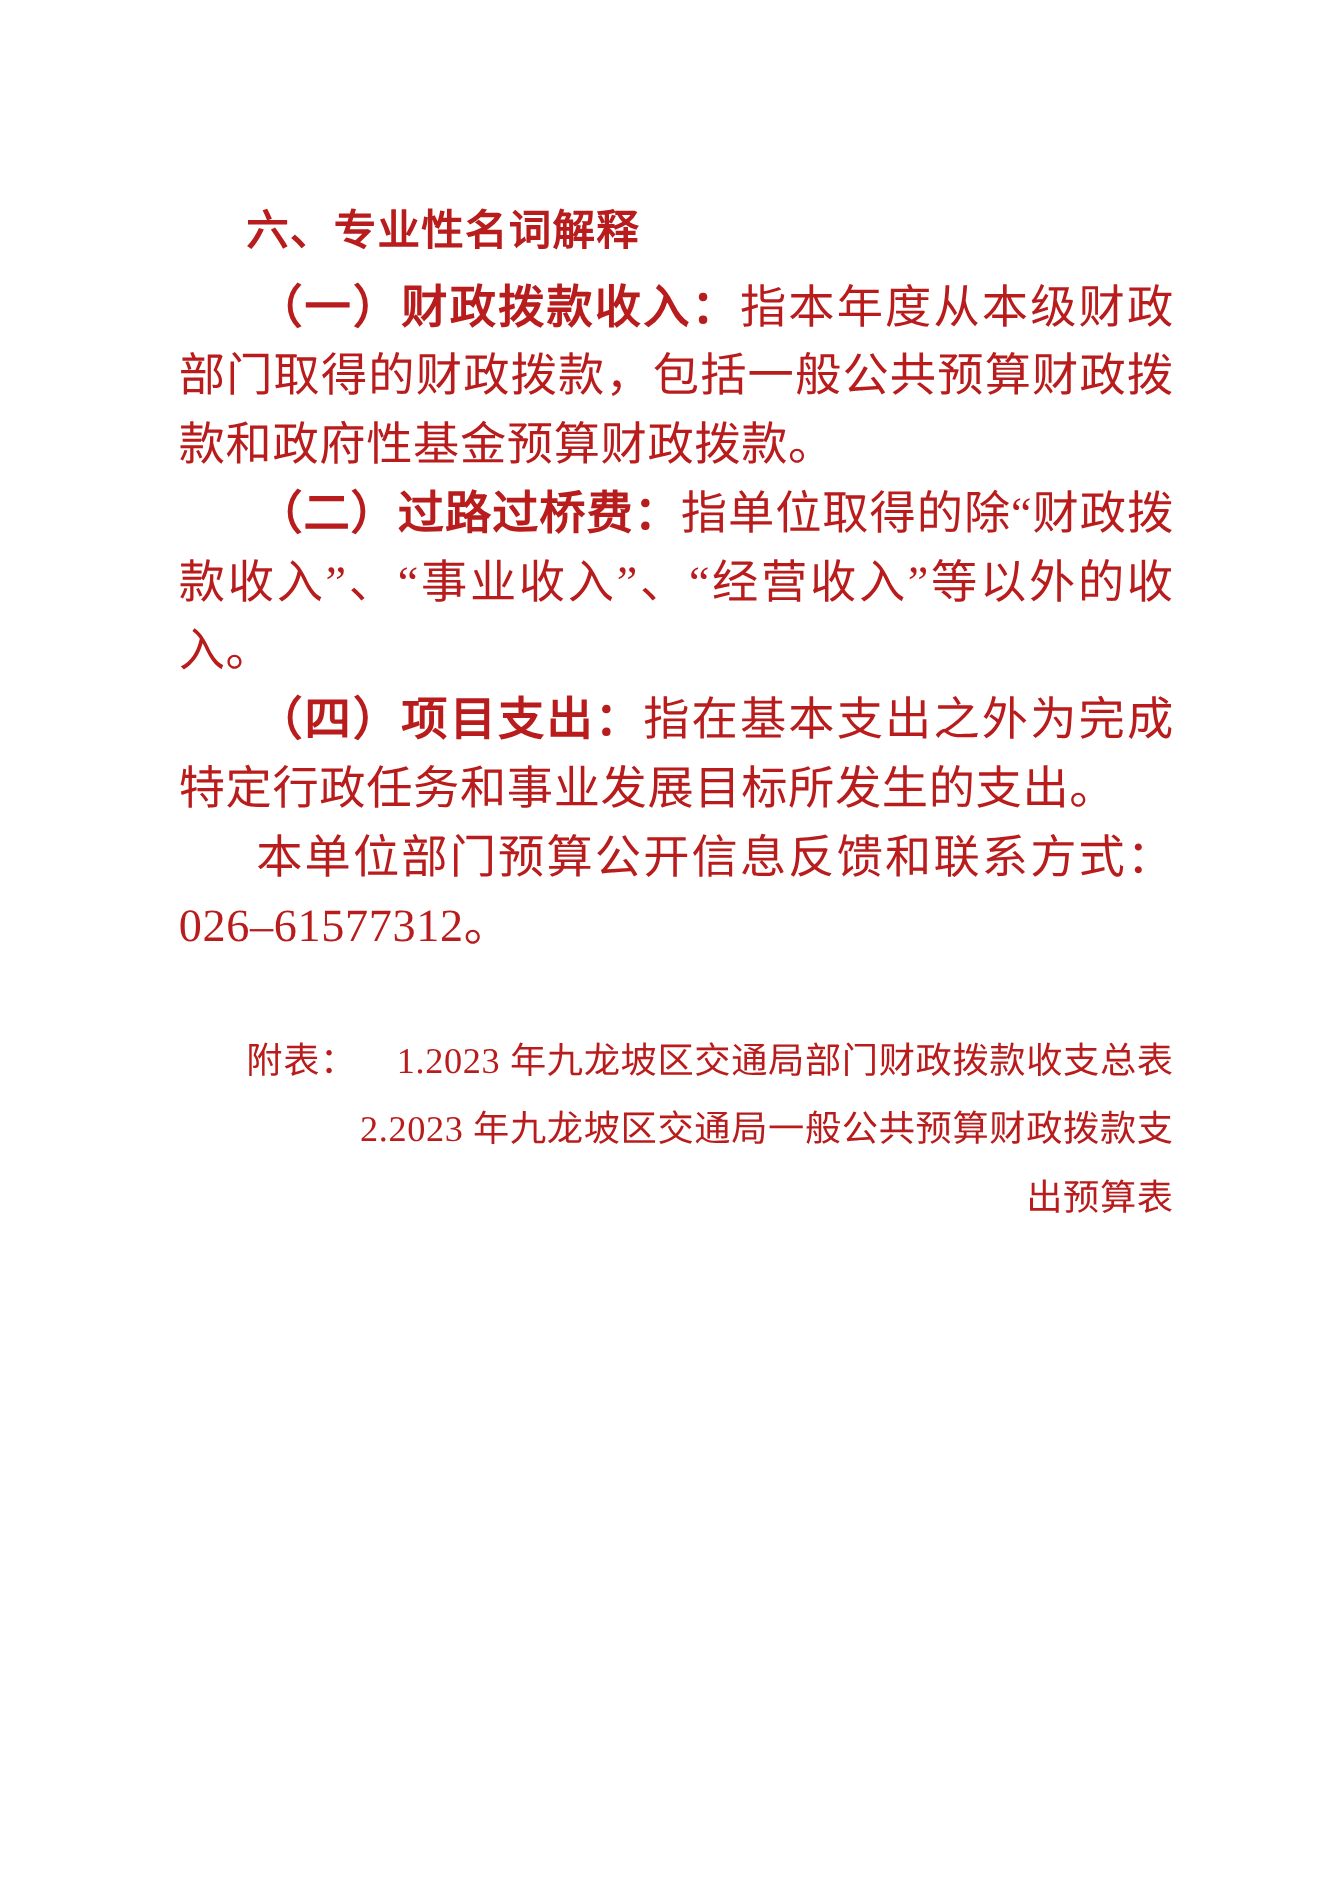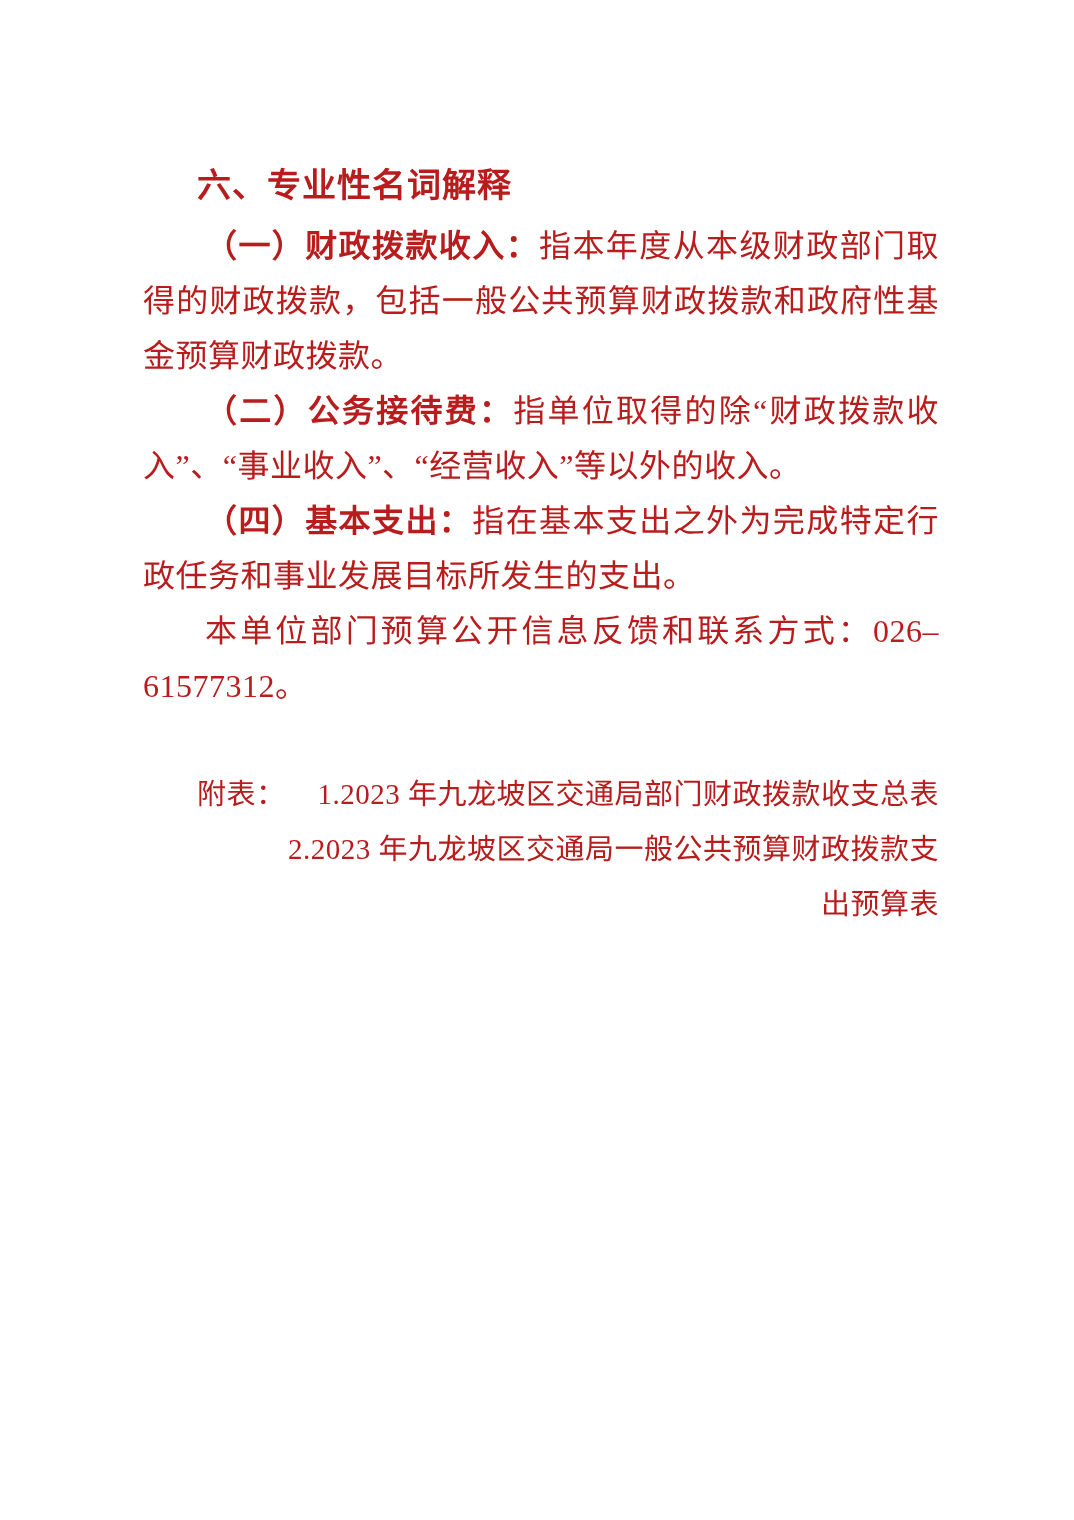--- a/index.html
+++ b/index.html
@@ -25,21 +25,21 @@
   .heading {
     font-family: "Liberation Sans", "DejaVu Sans", sans-serif;
     font-weight: bold;
     font-size: 34px;
     line-height: 55px;
     margin: 0 0 6px 0;
     text-indent: 54px;
     letter-spacing: 1px;
   }
   .para {
-    font-size: 32px;
+    font-size: 37px;
     line-height: 55px;
     text-align: justify;
     text-indent: 62px;
     margin: 0;
     letter-spacing: 0.5px;
   }
   .term-label {
     font-weight: bold;
   }
   .attachments {
@@ -66,24 +66,24 @@
 </head>
 <body>
 
 <div class="page">
   <div class="content">
 
     <h2 class="heading">六、专业性名词解释</h2>
 
     <p class="para"><span class="term-label">（一）财政拨款收入：</span><span>指本年度从本级财政部门取得的财政拨款，包括一般公共预算财政拨款和政府性基金预算财政拨款。</span></p>
 
-    <p class="para"><span class="term-label">（二）公务接待费：</span><span>指单位取得的除“财政拨款收入”、“事业收入”、“经营收入”等以外的收入。</span></p>
+    <p class="para"><span class="term-label">（二）过路过桥费：</span><span>指单位取得的除“财政拨款收入”、“事业收入”、“经营收入”等以外的收入。</span></p>
 
 
-    <p class="para"><span class="term-label">（四）基本支出：</span><span>指在基本支出之外为完成特定行政任务和事业发展目标所发生的支出。</span></p>
+    <p class="para"><span class="term-label">（四）项目支出：</span><span>指在基本支出之外为完成特定行政任务和事业发展目标所发生的支出。</span></p>
 
 
     <p class="para">本单位部门预算公开信息反馈和联系方式：026–61577312。</p>
 
     <div class="attachments">
       <span class="att-label">附表：</span>
       <div class="att-items">
         <div class="att-item">1.2023 年九龙坡区交通局部门财政拨款收支总表</div>
         <div class="att-item">2.2023 年九龙坡区交通局一般公共预算财政拨款支出预算表</div>
       </div>

